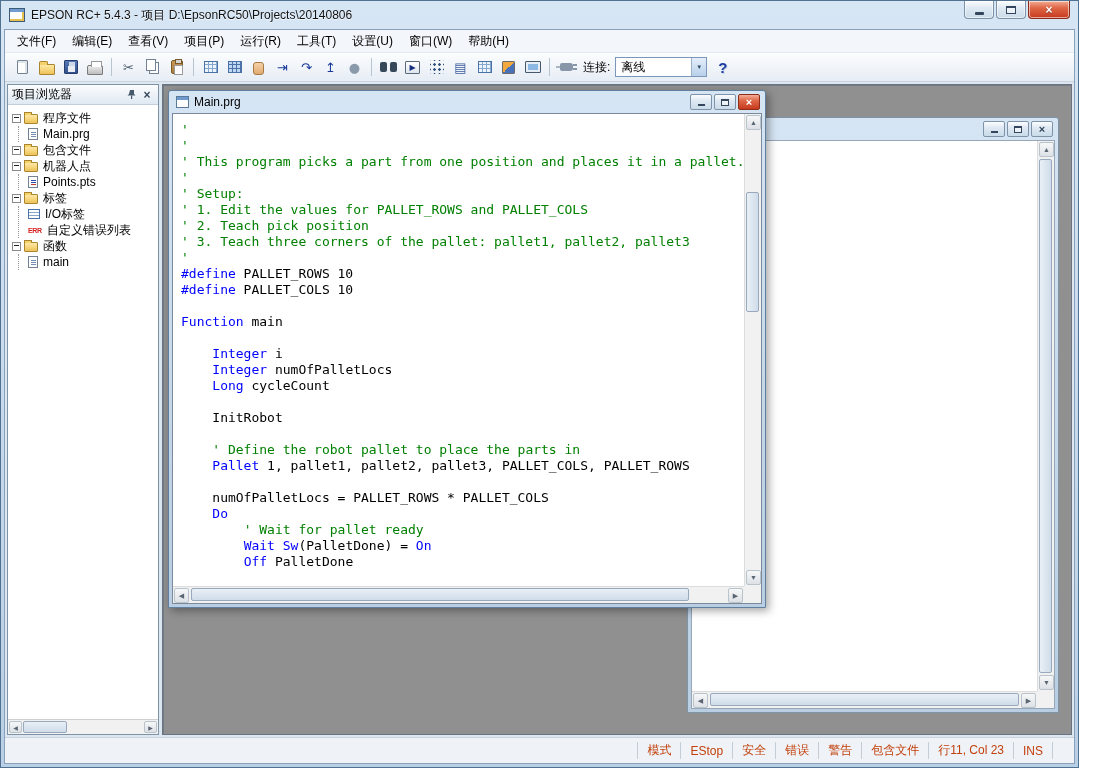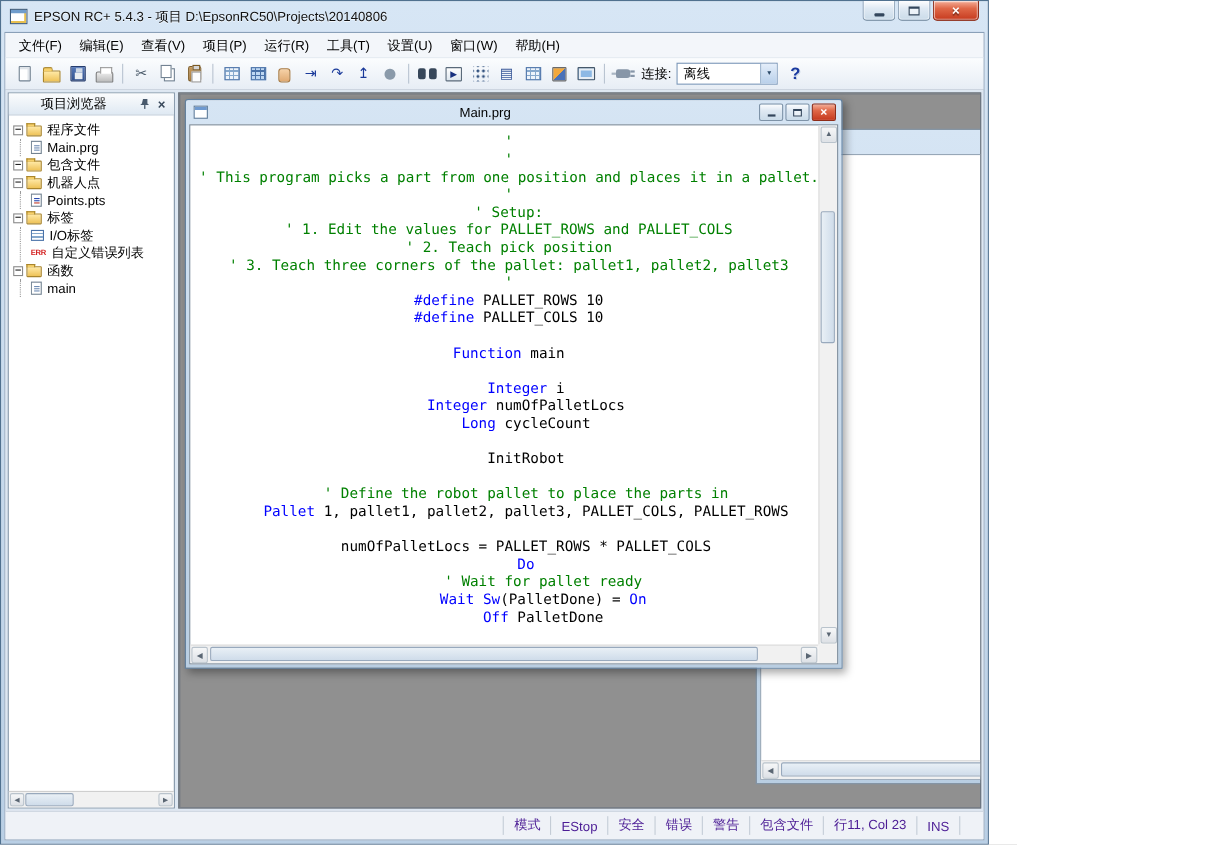--- a/index.html
+++ b/index.html
@@ -1,19 +1,19 @@
 <!DOCTYPE html>
 <html><head>
 <meta charset="utf-8">
 <style>
   * { margin:0; padding:0; box-sizing:border-box; }
   html,body { width:1107px; height:768px; overflow:hidden; }
   body { font-family:"Liberation Sans","DejaVu Sans",sans-serif; font-size:12px; color:#000; }
 
-  .app { position:relative; width:899px; height:768px; border:1px solid #50718f;
+  .app { position:relative; width:1079px; height:768px; border:1px solid #50718f;
          background:linear-gradient(#d7e6f5,#b9cfe5); display:flex; flex-direction:column; }
 
   
   .titlebar { height:28px; display:flex; align-items:center; padding:0 10px 0 8px; flex:none; }
   .app-icon { width:16px; height:14px; border:1px solid #3c5a7a; background:#fff;
               box-shadow:inset 0 3px 0 #6f9ccc, inset -2px -2px 0 #e8c050; flex:none; }
   .title-text { margin-left:6px; color:#111; text-shadow:0 1px 0 rgba(255,255,255,.7); white-space:nowrap; }
   .winbtns { position:absolute; top:0; right:8px; display:flex; }
   .wb { height:18px; border:1px solid #7e93a8; border-top:none; border-radius:0 0 4px 4px;
         background:linear-gradient(#fcfdfe,#dfe9f3 40%,#cadbe9); display:flex; align-items:center;
@@ -85,21 +85,21 @@
                      box-shadow:0 4px 0 #8796a8; }
   .ic-plug::after  { content:""; position:absolute; left:-4px; top:3px; width:4px; height:2px; background:#aab6c4; }
   .tb-connect-label { margin:0 4px 0 4px; white-space:nowrap; }
   .tb-combo { width:92px; height:20px; background:#fff; border:1px solid #7a96b8; display:flex; align-items:center; }
   .tb-combo-val { flex:1; padding:0 5px; white-space:nowrap; overflow:hidden; }
   .tb-combo-btn { width:15px; height:18px; background:linear-gradient(#e4eefa,#b9d0ea); border-left:1px solid #9ab2cc;
                   font-size:6px; color:#2c4a68; display:flex; align-items:center; justify-content:center; }
   .tb-help { margin-left:10px; font-size:15px; font-weight:bold; color:#1a3aa0; text-shadow:1px 1px 0 #cdd8e6; }
 
   
-  .bodyrow { flex:1; display:flex; padding:2px; min-height:0; background:#dde7f2;text-align:center; }
+  .bodyrow { flex:1; display:flex; padding:2px; min-height:0; background:#dde7f2; }
 
   .explorer { width:152px; flex:none; background:#fff; border:1px solid #7f93a7; display:flex; flex-direction:column; }
   .exp-header { height:20px; flex:none; background:linear-gradient(#fbfcfd,#dfe9f3); border-bottom:1px solid #c2cedb;
                 display:flex; align-items:center; padding:0 4px; }
   .exp-title { flex:1; white-space:nowrap; overflow:hidden; }
   .exp-btn { width:14px; height:14px; display:flex; align-items:center; justify-content:center; margin-left:2px; color:#37475a; }
   .exp-tree { flex:1; overflow:hidden; padding:5px 16px 0 2px; }
   .trow { display:flex; align-items:center; height:16px; white-space:nowrap; overflow:hidden; }
   .texp { width:9px; height:9px; background:#fff; border:1px solid #8a8a8a; position:relative; margin:0 3px 0 2px; flex:none; }
   .texp::before { content:""; position:absolute; left:1px; right:1px; top:50%; height:1px; margin-top:-1px; background:#222; }
@@ -163,21 +163,21 @@
 
   .bgwin { left:524px; top:32px; width:372px; height:596px; z-index:1; border-color:#7f93a7; }
   .bg-client { flex:1; background:#fff; border:1px solid #97a7b7; position:relative; min-height:0; }
 
   
   .statusbar { height:26px; flex:none; background:#eff2f7; border-top:1px solid #c9d2dd; display:flex;
                align-items:center; }
   .sb-fill { flex:1; }
   .sb-group { display:flex; height:100%; align-items:center; }
   .sb-seg { padding:0 9px; border-left:1px solid #c4ccd6; height:17px; display:flex; align-items:center;
-            white-space:nowrap; color:#4c1d95; }
+            white-space:nowrap; color:#c2410c; }
   .sb-spacer { width:22px; border-left:1px solid #c4ccd6; height:17px; }
 </style>
 </head>
 <body>
 
 <div class="app">
 
   <div class="titlebar">
     <span class="app-icon"></span>
     <span class="title-text">EPSON RC+ 5.4.3 - 项目 D:\EpsonRC50\Projects\20140806</span>

